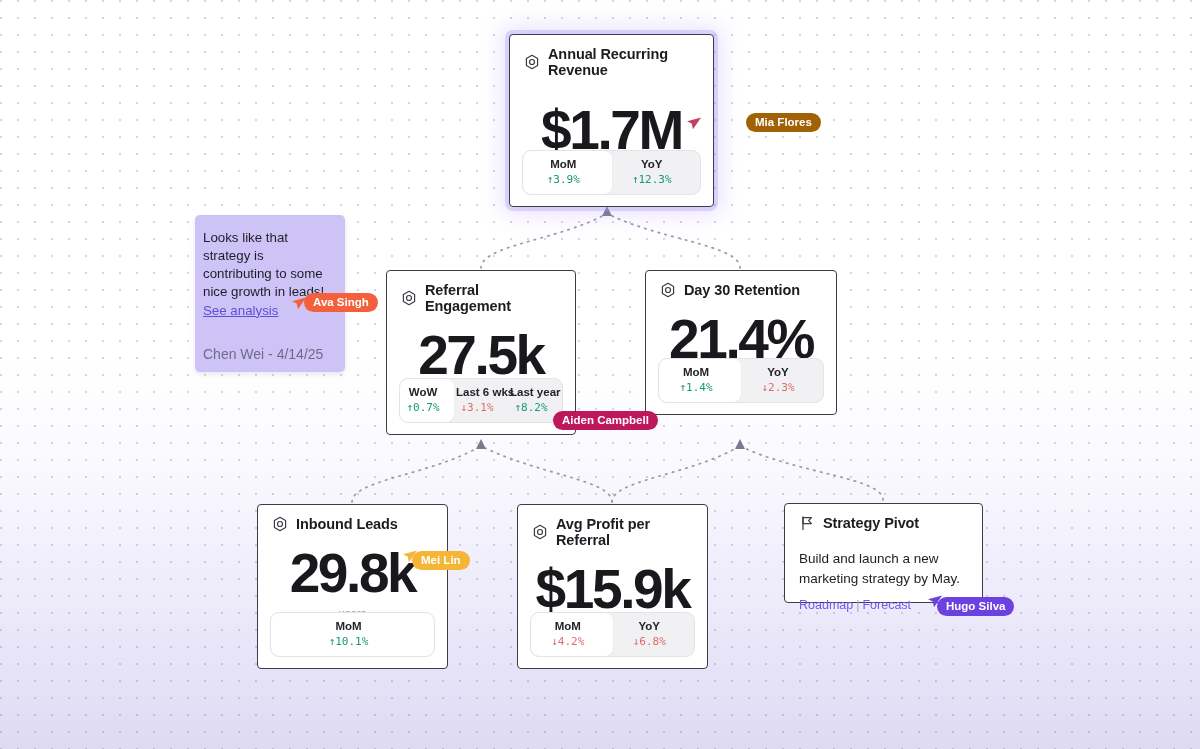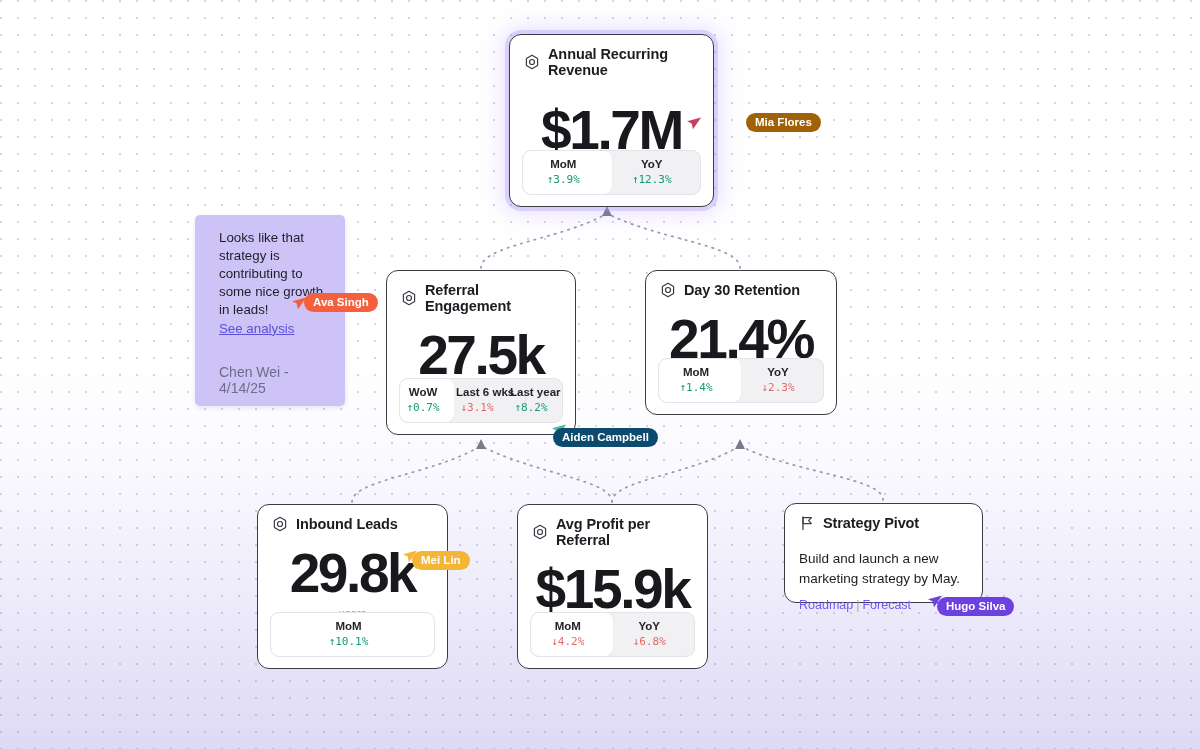--- a/index.html
+++ b/index.html
@@ -12,21 +12,21 @@
     position: relative;
     -webkit-font-smoothing: antialiased;
   }
   #canvas { position: absolute; inset: 0; }
   svg.edges { position: absolute; left: 0; top: 0; width: 1200px; height: 749px; pointer-events: none; }
 
   .card {
     position: absolute;
     background: #ffffff;
     border: 1.5px solid #3c3c46;
-    border-radius: 12px;
+    border-radius: 4px;
     z-index: 3;
   }
   .card.selected {
     box-shadow: 0 0 0 4px rgba(167,139,250,0.30), 0 0 22px 8px rgba(167,139,250,0.24);
   }
   .card-head {
     display: flex; align-items: center; gap: 8px;
     padding: 11px 14px 6px 14px;
   }
   .card-head .title {
@@ -64,21 +64,21 @@
 
   .note-card { padding: 0; }
   .note-text { font-size: 13.5px; color: #1c1c22; line-height: 1.45; padding: 12px 14px 0 14px; }
   .note-links { padding: 10px 14px 12px 14px; font-size: 12.5px; }
   .note-links a { color: #6d5cf0; text-decoration: none; }
   .note-links .sep { color: #a8a8b8; margin: 0 3px; }
 
   .comment {
     position: absolute; z-index: 4;
     background: #cdc3f7; border-radius: 5px;
-    padding: 14px 16px 10px 24px; width: 150px;
+    padding: 14px 16px 10px 8px; width: 150px;
     box-shadow: 0 2px 5px rgba(60,50,120,0.12);
   }
   .comment .ctext { font-size: 13.3px; color: #1e1e28; line-height: 1.35; }
   .comment .clink { font-size: 13.3px; color: #5b4fdc; display: inline-block; margin-top: 2px; }
   .comment .cmeta { font-size: 14px; color: #6f6b88; margin-top: 27px; }
 
   .cursor { position: absolute; z-index: 9; display: flex; align-items: center; }
   .cursor svg { display: block; }
   .cursor .name {
     font-size: 11.5px; font-weight: 600; color: #fff;
@@ -269,21 +269,21 @@
     <svg width="18" height="20" viewBox="0 0 18 20">
         <path d="M16 4 L3 10.5 L8 11.8 L10.5 17 Z" fill="#f4603c" transform="rotate(12 9 10)"></path>
       </svg>
     <span class="name" style="background:#f4603c;">Ava Singh</span>
   </div>
 
   <div class="cursor" style="left:549px; top:410px;">
     <svg width="18" height="20" viewBox="0 0 18 20">
         <path d="M16 4 L3 10.5 L8 11.8 L10.5 17 Z" fill="#45b79c" transform="rotate(12 9 10)"></path>
       </svg>
-    <span class="name" style="background:#0c4a6e; margin-top:18px; margin-left:-14px;">Aiden Campbell</span>
+    <span class="name" style="background:#be185d; margin-left:-14px;">Aiden Campbell</span>
   </div>
 
   <div class="cursor" style="left:400px; top:539px;">
     <svg width="18" height="20" viewBox="0 0 18 20">
         <path d="M16 4 L3 10.5 L8 11.8 L10.5 17 Z" fill="#f5b638" transform="rotate(12 9 10)"></path>
       </svg>
     <span class="name" style="background:#f5b638; margin-top:12px; margin-left:-6px;">Mei Lin</span>
   </div>
 
   <div class="cursor" style="left:925px; top:583px;">

